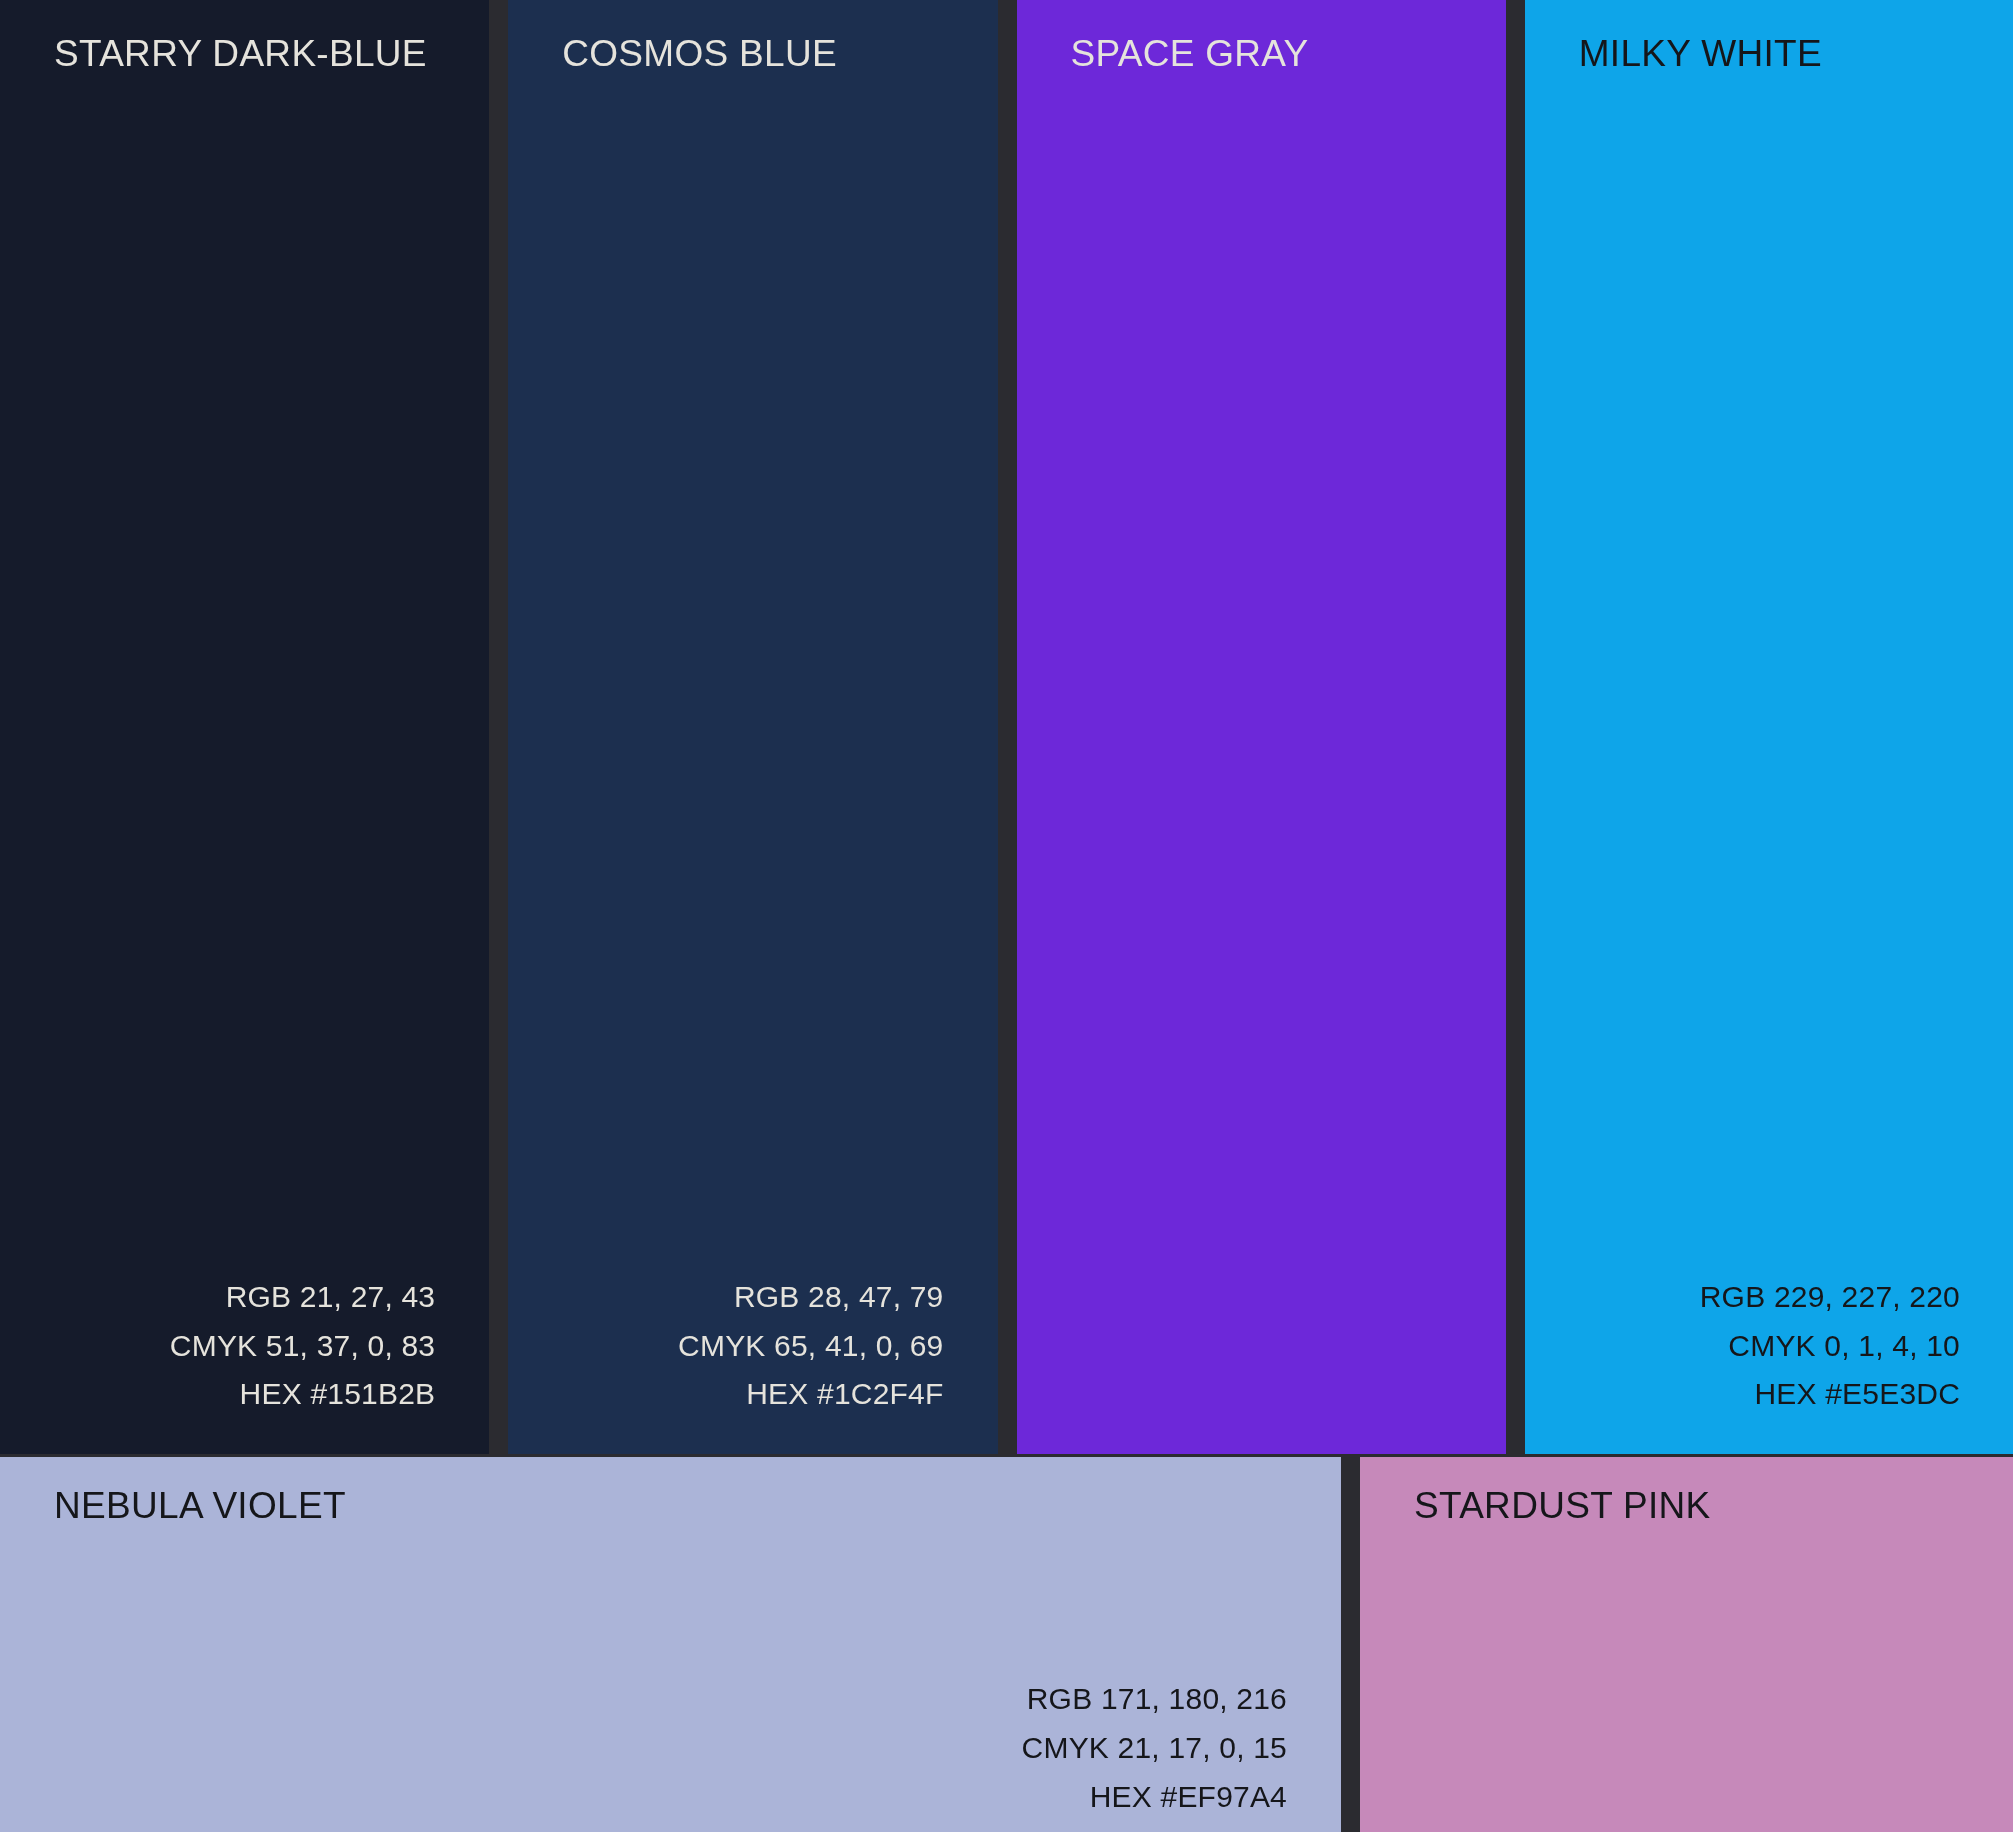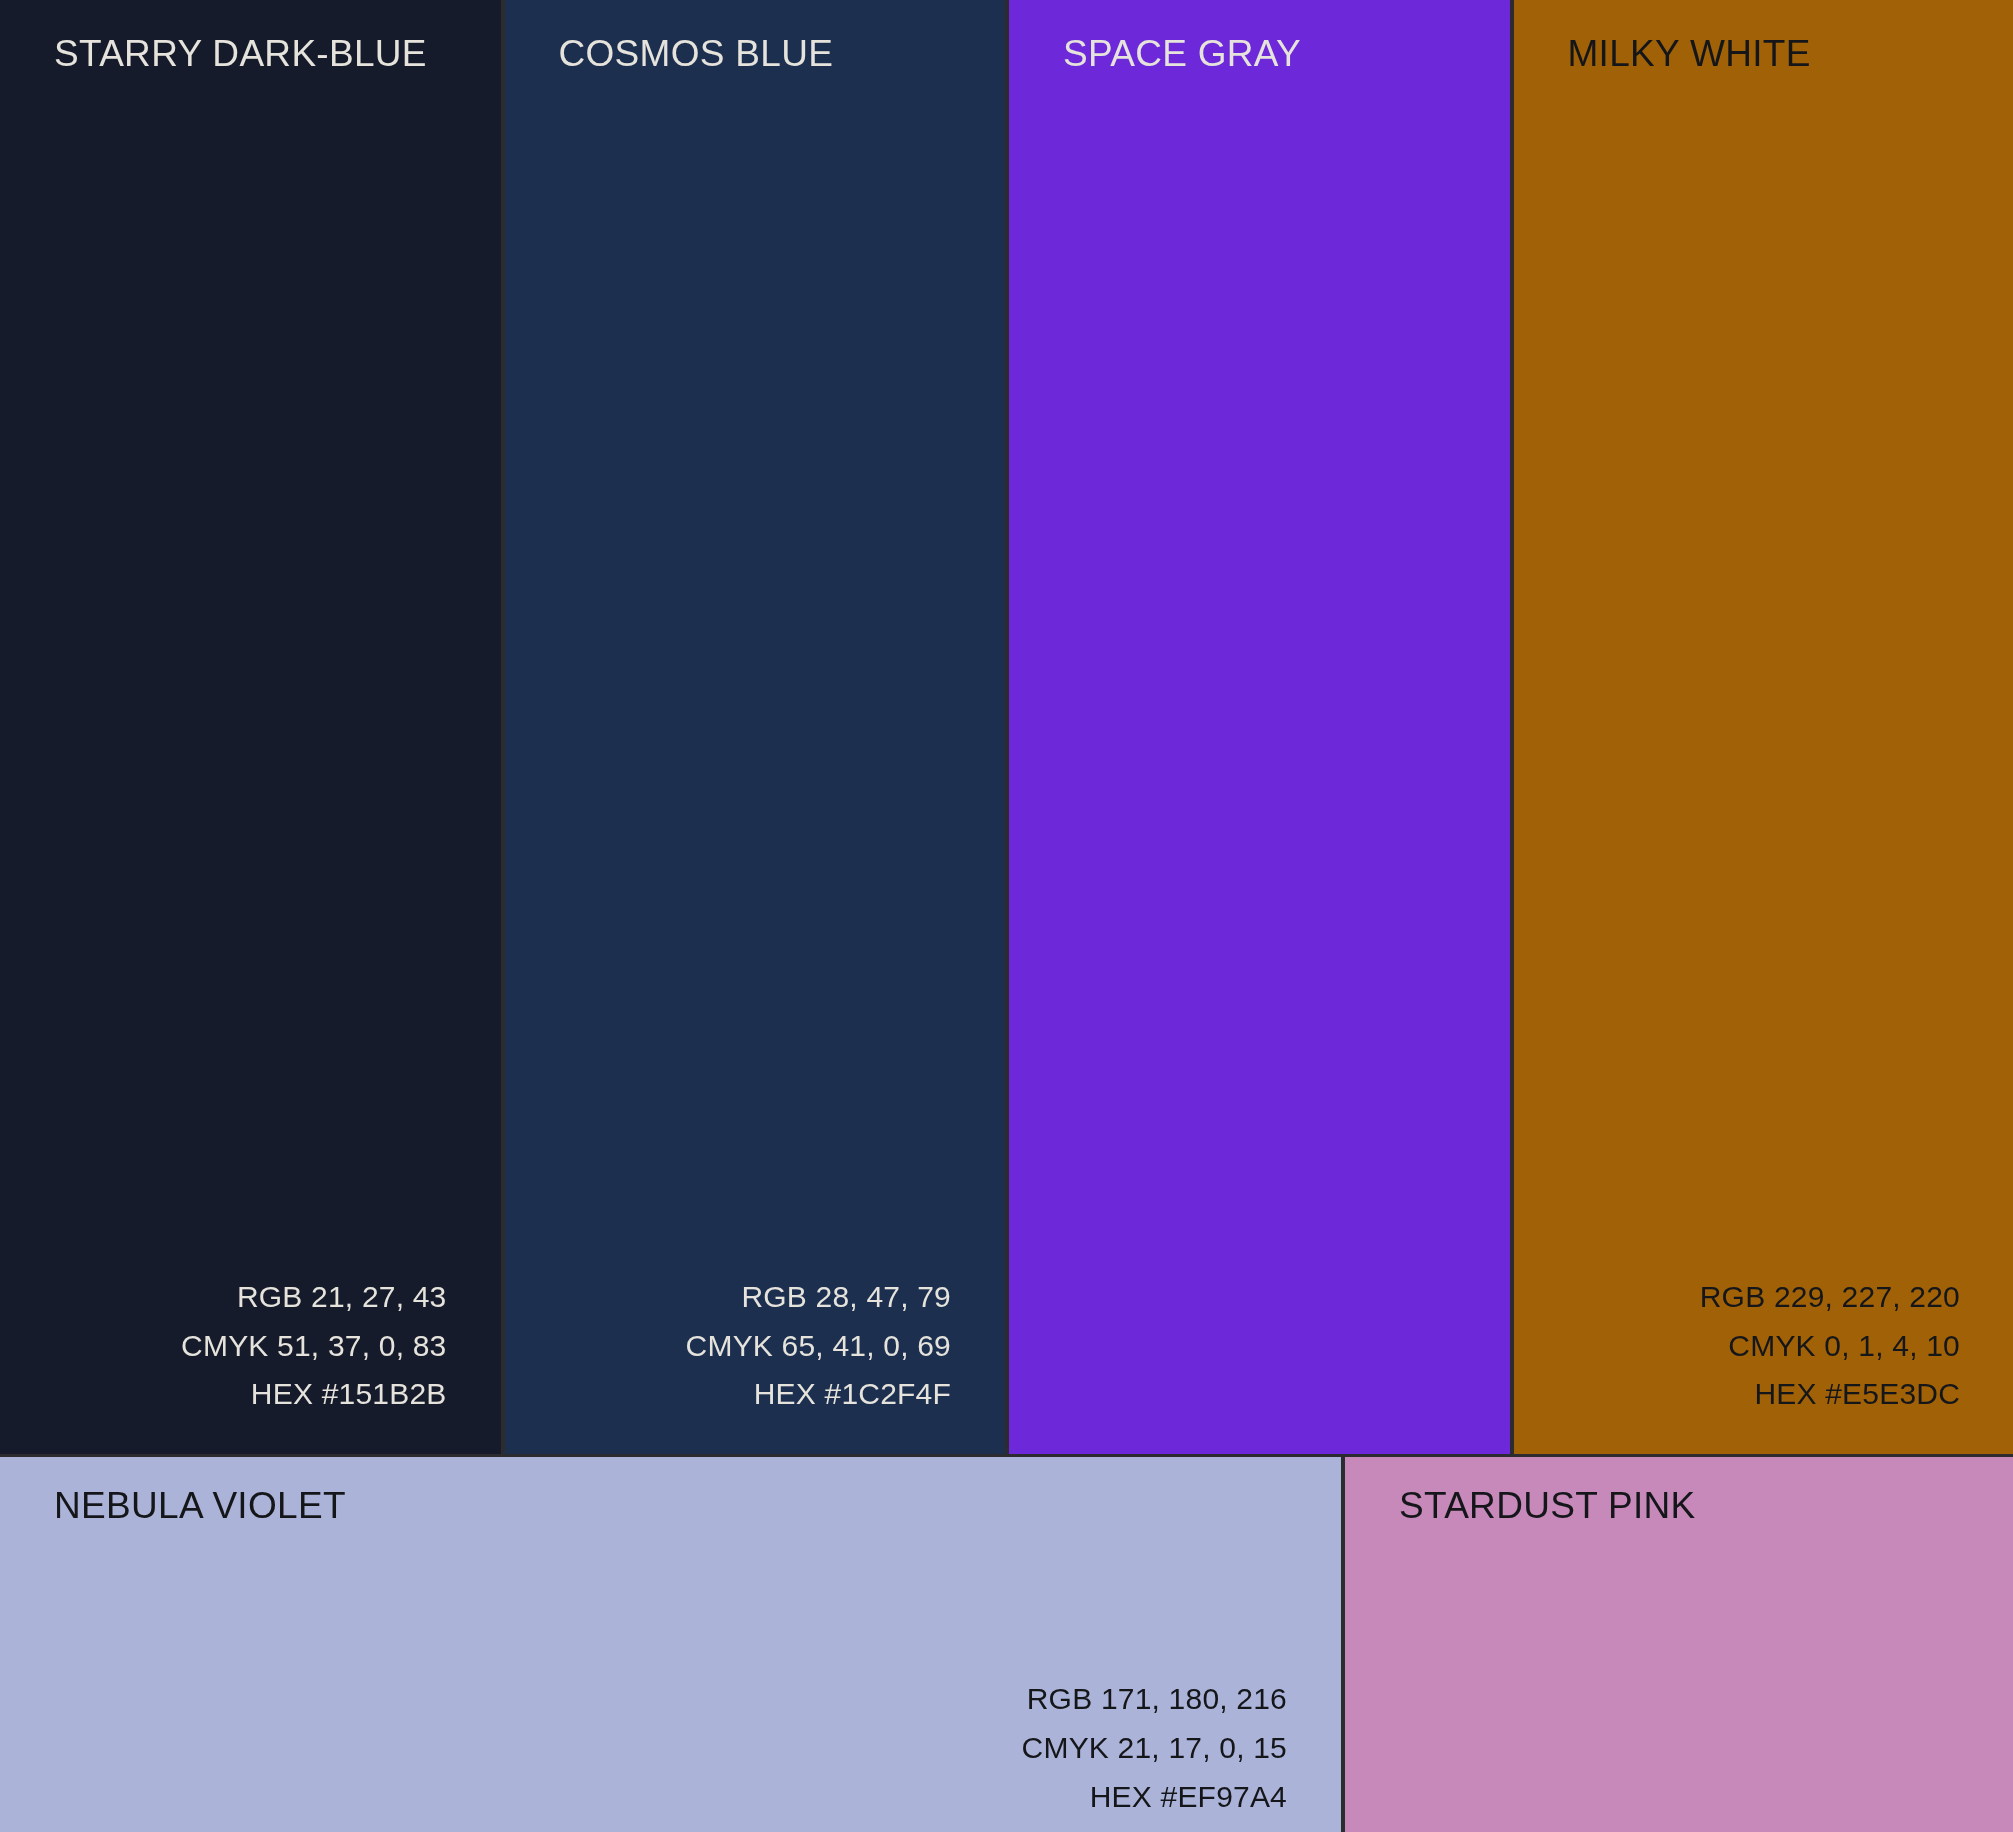--- a/index.html
+++ b/index.html
@@ -14,21 +14,21 @@
   #palette {
     position: relative;
     width: 2014px;
     height: 1833px;
     background: #2b2b30;
     overflow: hidden;
   }
   .row {
     display: flex;
     width: 100%;
-    gap: 4px;
+    gap: 19px;
   }
   .row-top {
     height: 1454px;
   }
   .row-bottom {
     height: 376px;
     margin-top: 3.2px;
   }
   .swatch {
     position: relative;
@@ -103,21 +103,21 @@
         <div>RGB 28, 47, 79</div>
         <div>CMYK 65, 41, 0, 69</div>
         <div>HEX #1C2F4F</div>
       </div>
     </div>
 
     <div class="swatch text-light" style="background-color: #6d28d9;">
       <div class="swatch-name">SPACE GRAY</div>
     </div>
 
-    <div class="swatch text-dark" style="background-color: #a16207;">
+    <div class="swatch text-dark" style="background-color: #0ea5e9;">
       <div class="swatch-name">MILKY WHITE</div>
       <div class="swatch-values">
         <div>RGB 229, 227, 220</div>
         <div>CMYK 0, 1, 4, 10</div>
         <div>HEX #E5E3DC</div>
       </div>
     </div>
 
   </div>
 

